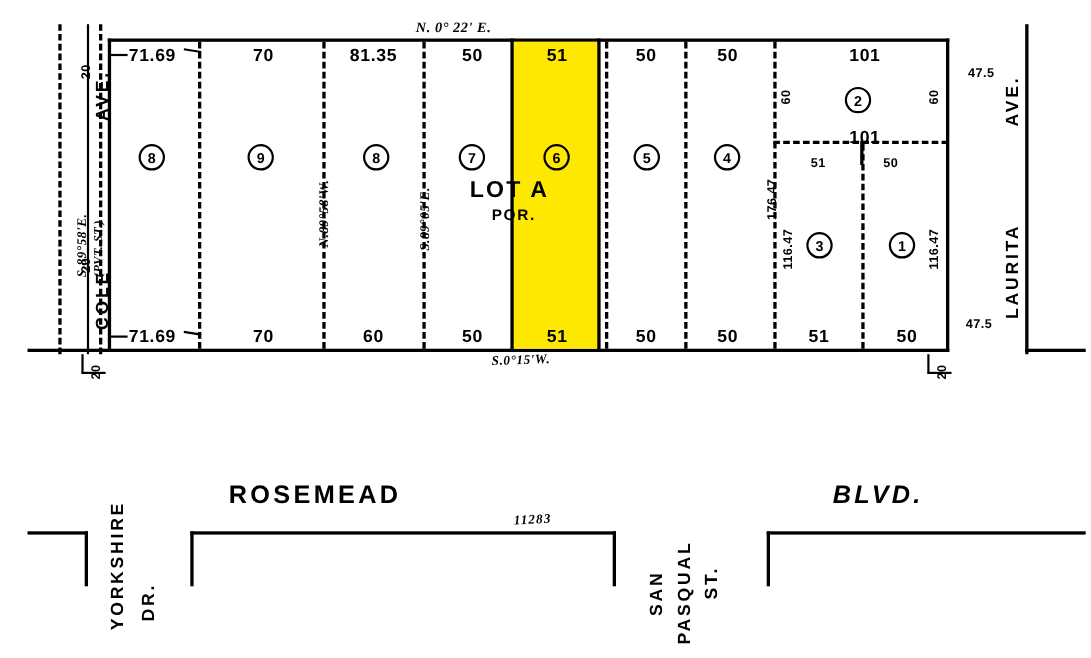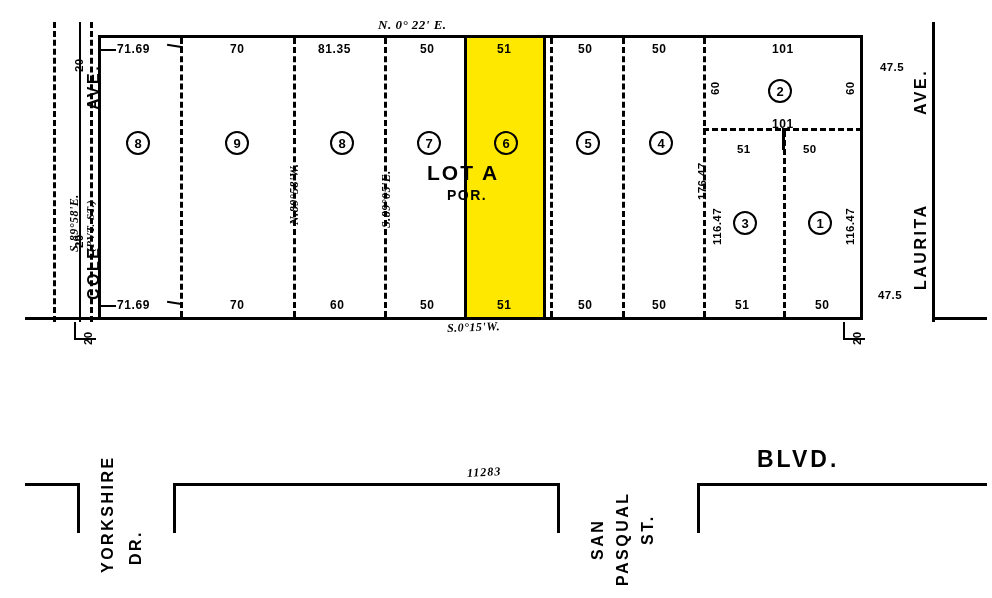--- a/index.html
+++ b/index.html
@@ -45,21 +45,21 @@
   }
 
   
   .txt {
     position: absolute;
     white-space: nowrap;
     font-family: "Liberation Sans", sans-serif;
     line-height: 1;
   }
   .dim {
-    font-size: 12px;
+    font-size: 16px;
     font-weight: 700;
     letter-spacing: 0.6px;
   }
   .dim-sm {
     font-size: 11.5px;
     font-weight: 700;
     letter-spacing: 0.4px;
   }
   .bearing {
     font-size: 12px;
@@ -256,24 +256,25 @@
   <div class="hline" style="left:25px; top:483px; width:55px;"></div>
   <div class="vline" style="left:77px; top:483px; height:50px;"></div>
 
   <div class="txt streetname-v rot90" style="left:100px; top:573px;">YORKSHIRE</div>
   <div class="txt streetname-v rot90" style="left:128px; top:565px;">DR.</div>
 
   <div class="vline" style="left:173px; top:483px; height:50px;"></div>
   <div class="hline" style="left:173px; top:483px; width:387px;"></div>
   <div class="vline" style="left:557px; top:483px; height:50px;"></div>
 
+  <div class="txt streetname" style="left:208px; top:438px;">ROSEMEAD</div>
   <div class="txt mapno" style="left:467px; top:466px; transform:rotate(-3deg);">11283</div>
 
   <div class="txt streetname-v rot90" style="left:590px; top:560px;">SAN</div>
   <div class="txt streetname-v rot90" style="left:615px; top:586px;">PASQUAL</div>
   <div class="txt streetname-v rot90" style="left:640px; top:545px;">ST.</div>
 
   <div class="vline" style="left:697px; top:483px; height:50px;"></div>
   <div class="hline" style="left:697px; top:483px; width:290px;"></div>
 
-  <div class="txt streetname" style="left:757px; top:448px;">BLVD.</div>
+  <div class="txt streetname" style="left:757px; top:438px;font-style:italic;">BLVD.</div>
 
 </div>
 
 </body></html>

